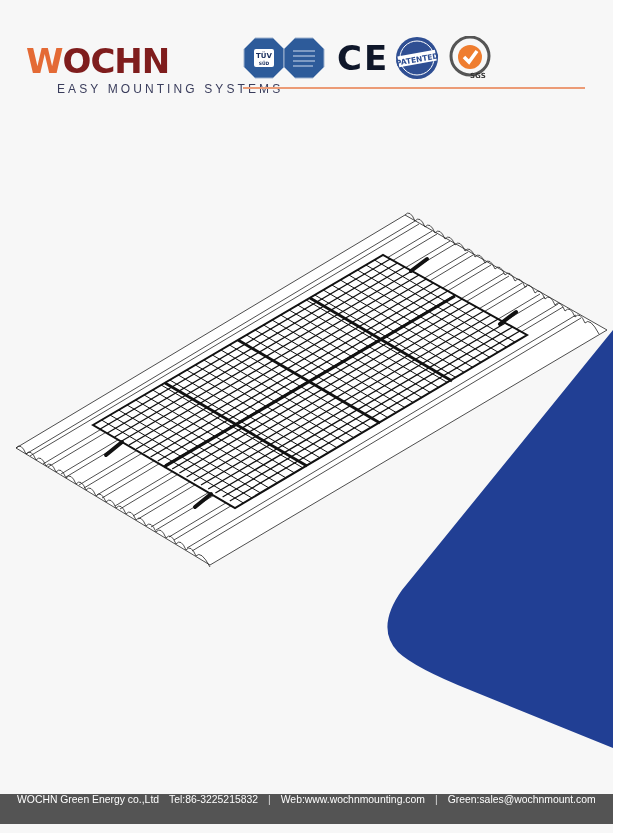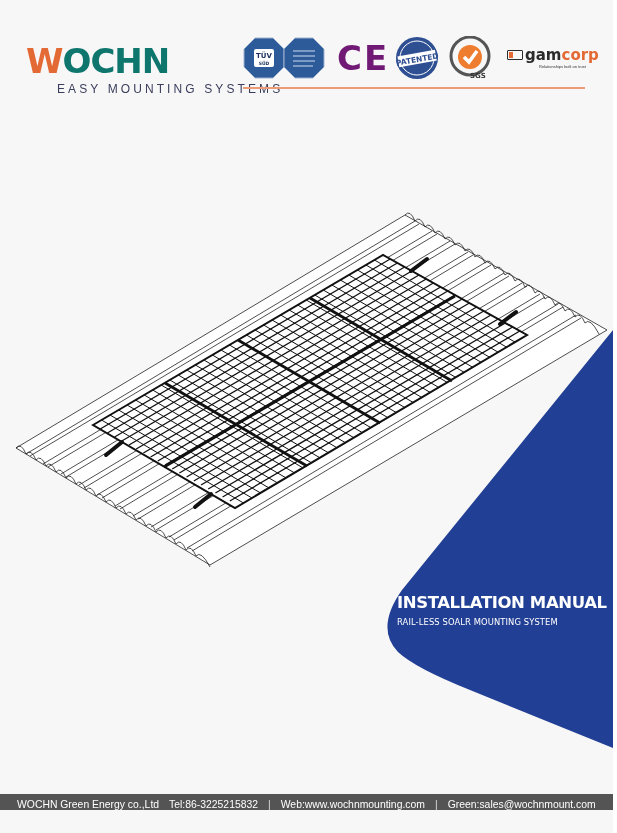--- a/index.html
+++ b/index.html
@@ -1,43 +1,43 @@
 <!DOCTYPE html>
 <html><head>
 <meta charset="utf-8">
 <style>
   html, body { margin: 0; padding: 0; background: #ffffff; }
   body { width: 617px; height: 833px; position: relative; overflow: hidden; font-family: "Liberation Sans", sans-serif; }
   .page { position: absolute; left: 0; top: 0; width: 613px; height: 833px; background: #f7f7f7; overflow: hidden; }
   .header { position: absolute; left: 0; top: 0; width: 613px; height: 110px; }
   .logo { position: absolute; left: 26px; top: 42px; width: 190px; height: 52px; }
   .logo-word { position: absolute; left: 0; top: 0; height: 36px; display: flex; align-items: flex-end; }
-  .logo-word span { font-family: "DejaVu Sans", sans-serif; font-weight: bold; font-size: 34px; line-height: 34px; color: #0f766e; letter-spacing: -1px; }
+  .logo-word span { font-family: "DejaVu Sans", sans-serif; font-weight: bold; font-size: 34px; line-height: 34px; color: #7f1d1d; letter-spacing: -1px; }
   .logo-word span.w { color: #e46a35; }
   .logo-tag { position: absolute; left: 9px; top: 40px; font-size: 12px; letter-spacing: 3.1px; color: #3a3d5c; white-space: nowrap; padding-left: 22px; }
   .certs { position: absolute; left: 243px; top: 34px; width: 345px; height: 48px; }
   .cert-rule { position: absolute; left: 243px; top: 87px; width: 342px; height: 2px; background: #ec9b76; }
   .badge { position: absolute; }
   .tuv { left: 0; top: 3px; width: 42px; height: 42px; }
   .tuv2 { left: 40px; top: 3px; width: 42px; height: 42px; }
-  .ce { left: 94px; top: 6px; font-size: 34px; font-weight: bold; color: #701a75; font-family: "DejaVu Sans", sans-serif; letter-spacing: 2px; line-height: 36px; }
+  .ce { left: 94px; top: 6px; font-size: 34px; font-weight: bold; color: #0f172a; font-family: "DejaVu Sans", sans-serif; letter-spacing: 2px; line-height: 36px; }
   .patented { left: 152px; top: 2px; width: 44px; height: 44px; }
   .sgs { left: 205px; top: 2px; width: 44px; height: 44px; }
   .gamcorp { left: 262px; top: 12px; width: 84px; height: 26px; }
   .gam-word { position: absolute; left: 20px; top: 0; font-size: 15px; font-weight: bold; color: #2b2b2b; white-space: nowrap; font-family: "DejaVu Sans", sans-serif; }
   .gam-word b { color: #e46a35; }
   .gam-tag { position: absolute; left: 34px; top: 18px; font-size: 4px; color: #333; white-space: nowrap; }
   .gam-icon { position: absolute; left: 2px; top: 4px; width: 14px; height: 8px; border: 1.5px solid #2b2b2b; border-radius: 1px; }
   .gam-icon::before { content: ""; position: absolute; left: 1px; top: 1px; width: 4px; height: 6px; background: #e46a35; }
   .illustration { position: absolute; left: 0; top: 195px; width: 613px; height: 390px; }
   .blue-shape { position: absolute; left: 0; top: 0; width: 613px; height: 833px; }
   .title-block { position: absolute; left: 397px; top: 593px; }
   .title { font-family: "DejaVu Sans", sans-serif; font-weight: bold; font-size: 16.5px; color: #ffffff; white-space: nowrap; letter-spacing: -0.4px; }
   .subtitle { margin-top: 5px; font-family: "DejaVu Sans", sans-serif; font-size: 8.4px; color: #ffffff; white-space: nowrap; letter-spacing: 0.1px; }
-  .footer { position: absolute; left: 0; top: 794px; width: 613px; height: 16px; background: #545454; display: flex; align-items: flex-end; color: #ffffff; font-size: 10.4px; white-space: nowrap; }
+  .footer { position: absolute; left: 0; top: 794px; width: 613px; height: 30px; background: #545454; display: flex; align-items: flex-start; color: #ffffff; font-size: 10.4px; white-space: nowrap; }
   .footer .company { margin-left: 17px; }
   .footer .tel { margin-left: 10px; }
   .footer .sep { margin: 0 10px; color: #dddddd; }
 </style>
 </head>
 <body>
 
 <div class="page">
 
   <svg class="blue-shape" viewBox="0 0 613 833" xmlns="http://www.w3.org/2000/svg">
@@ -73,25 +73,20 @@
         <circle cx="22" cy="22" r="17" fill="none" stroke="#ffffff" stroke-width="1"></circle>
         <rect x="3" y="17" width="38" height="11" fill="#ffffff" transform="rotate(-10 22 22)"></rect>
         <text x="22" y="26" font-size="7.5" font-weight="bold" text-anchor="middle" fill="#2f4f93" transform="rotate(-10 22 22)" font-family="DejaVu Sans, sans-serif">PATENTED</text>
       </svg>
       <svg class="badge sgs" viewBox="0 0 44 44">
         <circle cx="22" cy="20" r="19" fill="none" stroke="#555" stroke-width="3"></circle>
         <circle cx="22" cy="21" r="12" fill="#ef7d2f"></circle>
         <polyline points="16,21 21,26 29,15" fill="none" stroke="#ffffff" stroke-width="3.5"></polyline>
         <text x="30" y="42" font-size="7" font-weight="bold" text-anchor="middle" fill="#333" font-family="DejaVu Sans, sans-serif">SGS</text>
       </svg>
-      <div class="badge gamcorp">
-        <div class="gam-icon"></div>
-        <div class="gam-word"><span>gam</span><b>corp</b></div>
-        <div class="gam-tag">Relationships built on trust</div>
-      </div>
     </div>
     <div class="cert-rule"></div>
   </div>
 
   <svg class="illustration" viewBox="0 195 613 390" xmlns="http://www.w3.org/2000/svg">
     <defs>
       <clipPath id="panelClip">
         <polygon points="93,425 383,255 527,335 235,508"></polygon>
       </clipPath>
     </defs>
@@ -193,24 +188,20 @@
     </g>
 
     <g stroke="#111" stroke-width="4" stroke-linecap="round">
       <line x1="106" y1="455" x2="122" y2="442"></line>
       <line x1="195" y1="507" x2="211" y2="494"></line>
       <line x1="411" y1="271" x2="427" y2="259"></line>
       <line x1="500" y1="324" x2="516" y2="312"></line>
     </g>
   </svg>
 
-  <div class="title-block">
-    <div class="title">INSTALLATION MANUAL</div>
-    <div class="subtitle">RAIL-LESS SOALR MOUNTING SYSTEM</div>
-  </div>
 
   <div class="footer">
     <span class="company">WOCHN Green Energy co.,Ltd</span>
     <span class="tel">Tel:86-3225215832</span>
     <span class="sep">|</span>
     <span>Web:www.wochnmounting.com</span>
     <span class="sep">|</span>
     <span>Green:sales@wochnmount.com</span>
   </div>
 </div>

